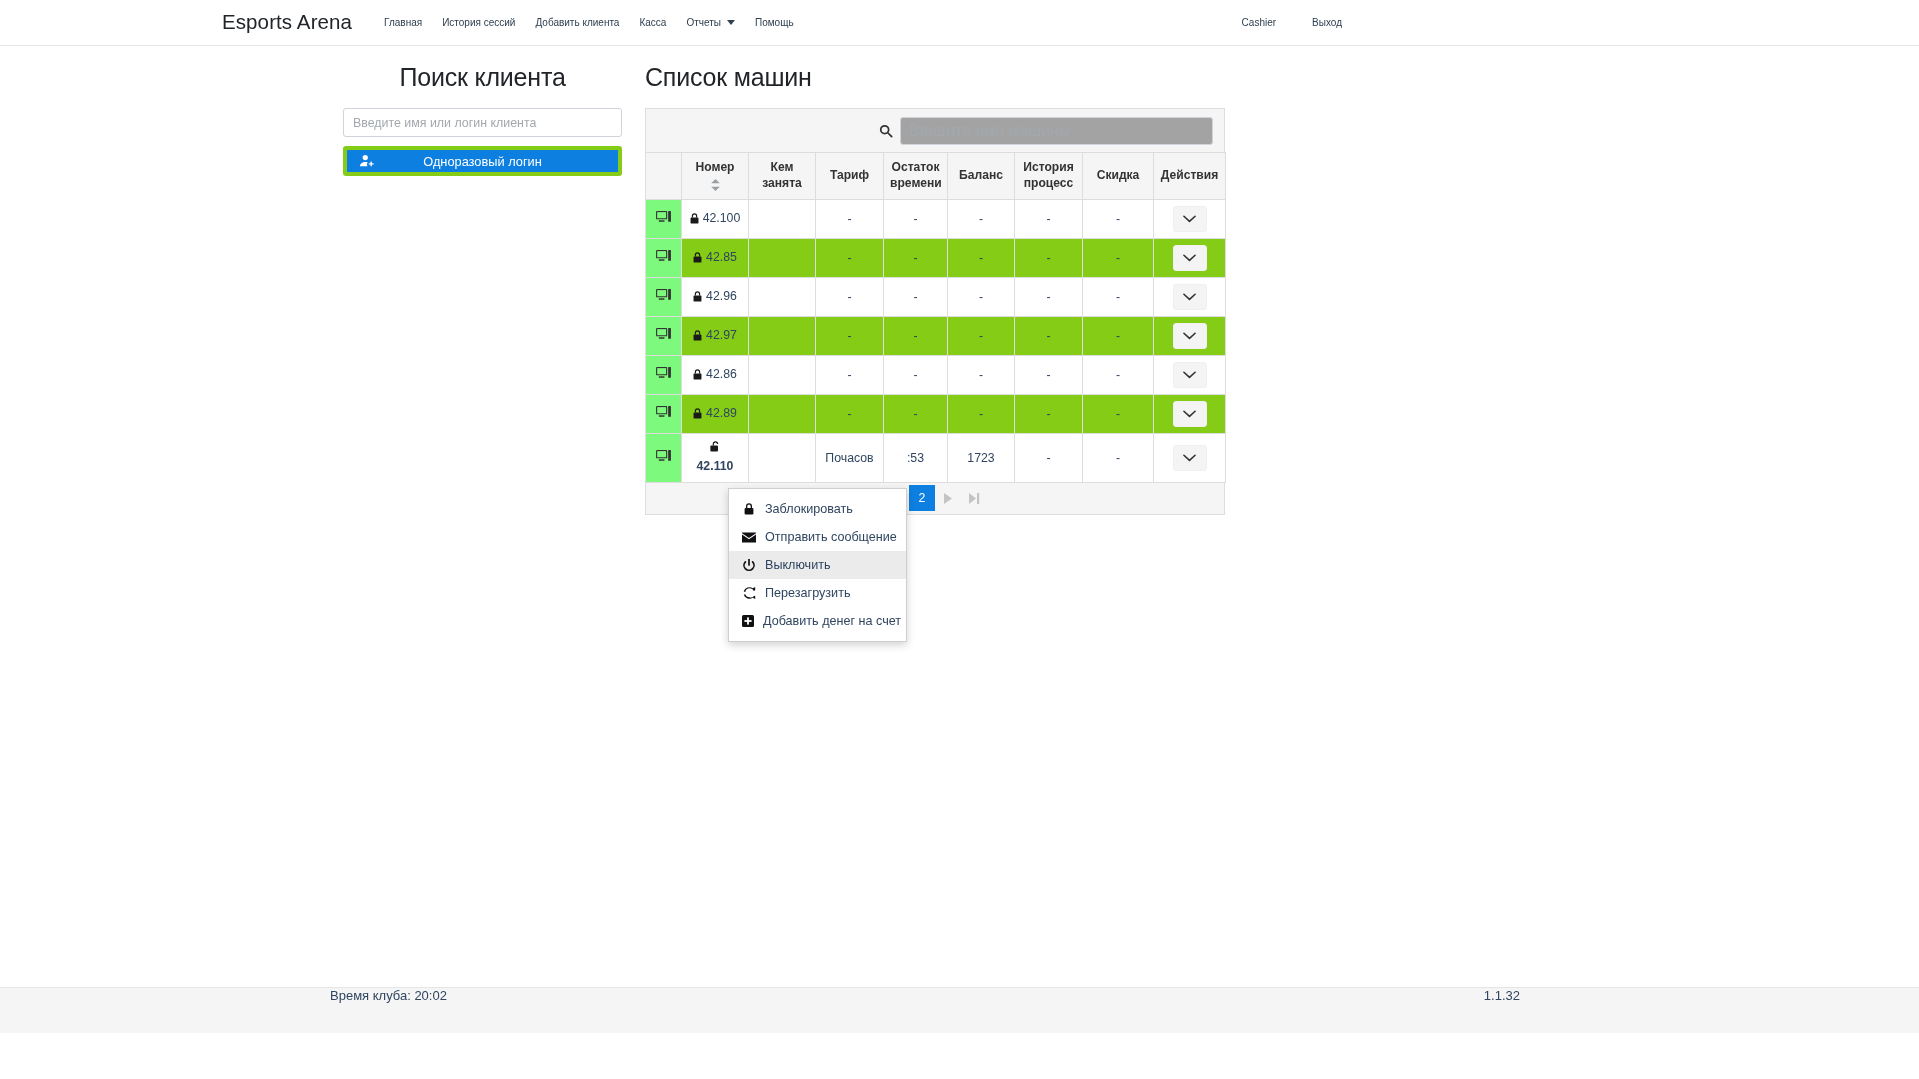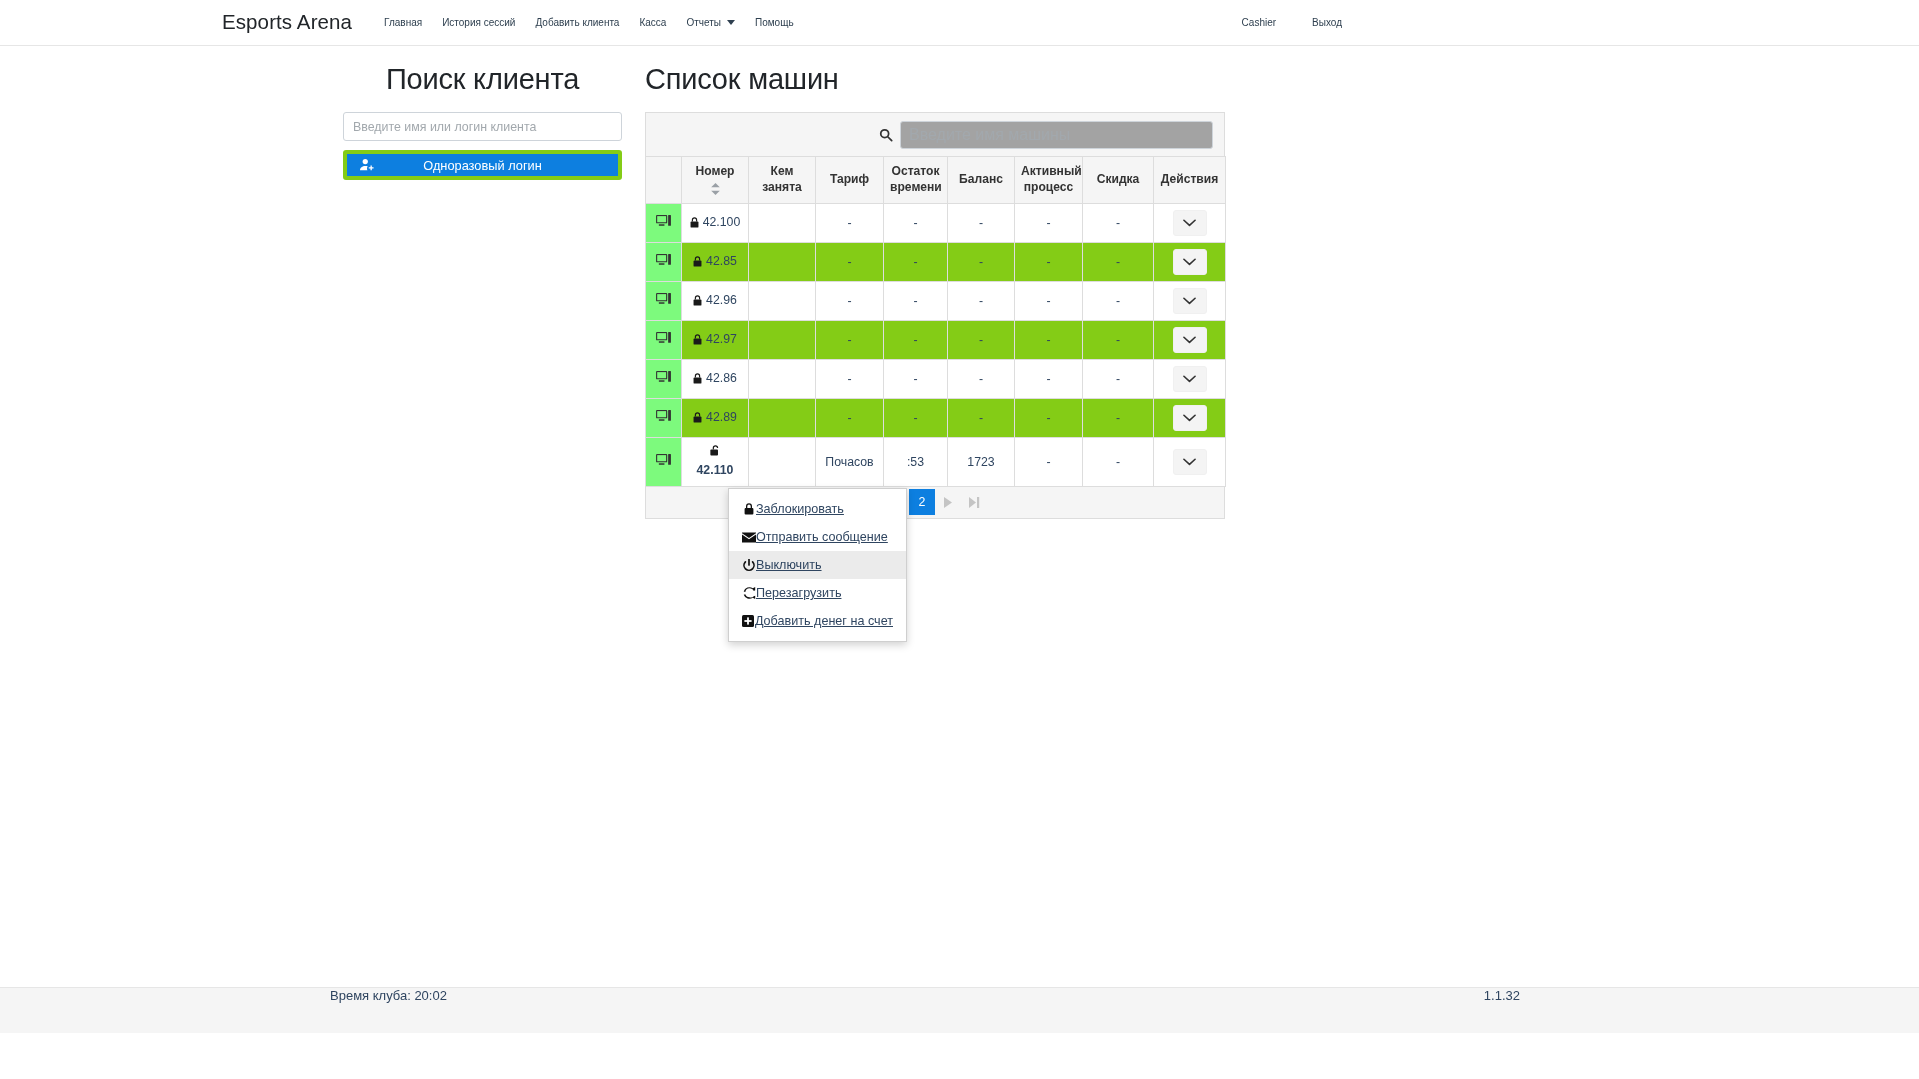--- a/index.html
+++ b/index.html
@@ -65,21 +65,21 @@
   }
 
   
   .search-panel {
     position: absolute;
     left: 343px;
     top: 17px;
     width: 279px;
   }
   .panel-title {
-    font-size: 29px;
+    font-size: 25px;
     font-weight: 400;
     color: #212529;
     margin: 0 0 16px 0;
     text-align: center;
     letter-spacing: -0.2px;
   }
   .client-input {
     display: block;
     width: 279px;
     height: 29px;
@@ -260,26 +260,26 @@
     width: 179px;
     background: #ffffff;
     border: 1px solid #cfcfcf;
     box-shadow: 0 3px 8px rgba(0,0,0,.18);
     padding: 6px 0;
     z-index: 40;
   }
   .ctx-item {
     display: flex;
     align-items: center;
+    gap: 9px;
     padding: 7px 13px;
     font-size: 12.6px;
     color: #2f4560;
     cursor: pointer;
     white-space: nowrap;
-    text-decoration: underline;
   }
   .ctx-item.hl { background: #ebebeb; }
   .ctx-item .ci {
     width: 14px;
     display: inline-flex;
     justify-content: center;
     color: #111;
   }
 
   
@@ -366,21 +366,21 @@
             <span>Номер</span>
             <svg class="sort-ico" viewBox="0 0 10 14" width="9" height="12" fill="#9aa0a6">
               <polygon points="5,0 10,5 0,5"></polygon>
                 <polygon points="5,14 10,9 0,9"></polygon>
             </svg>
           </th>
           <th>Кем занята</th>
           <th>Тариф</th>
           <th>Остаток времени</th>
           <th>Баланс</th>
-          <th>Активный процесс</th>
+          <th>История процесс</th>
           <th>Скидка</th>
           <th>Действия</th>
         </tr>
       </thead>
       <tbody>
 
         <tr class="row-odd">
           <td class="status-cell">
             <span>
               <svg width="15" height="13" viewBox="0 0 16 14" fill="#333">

